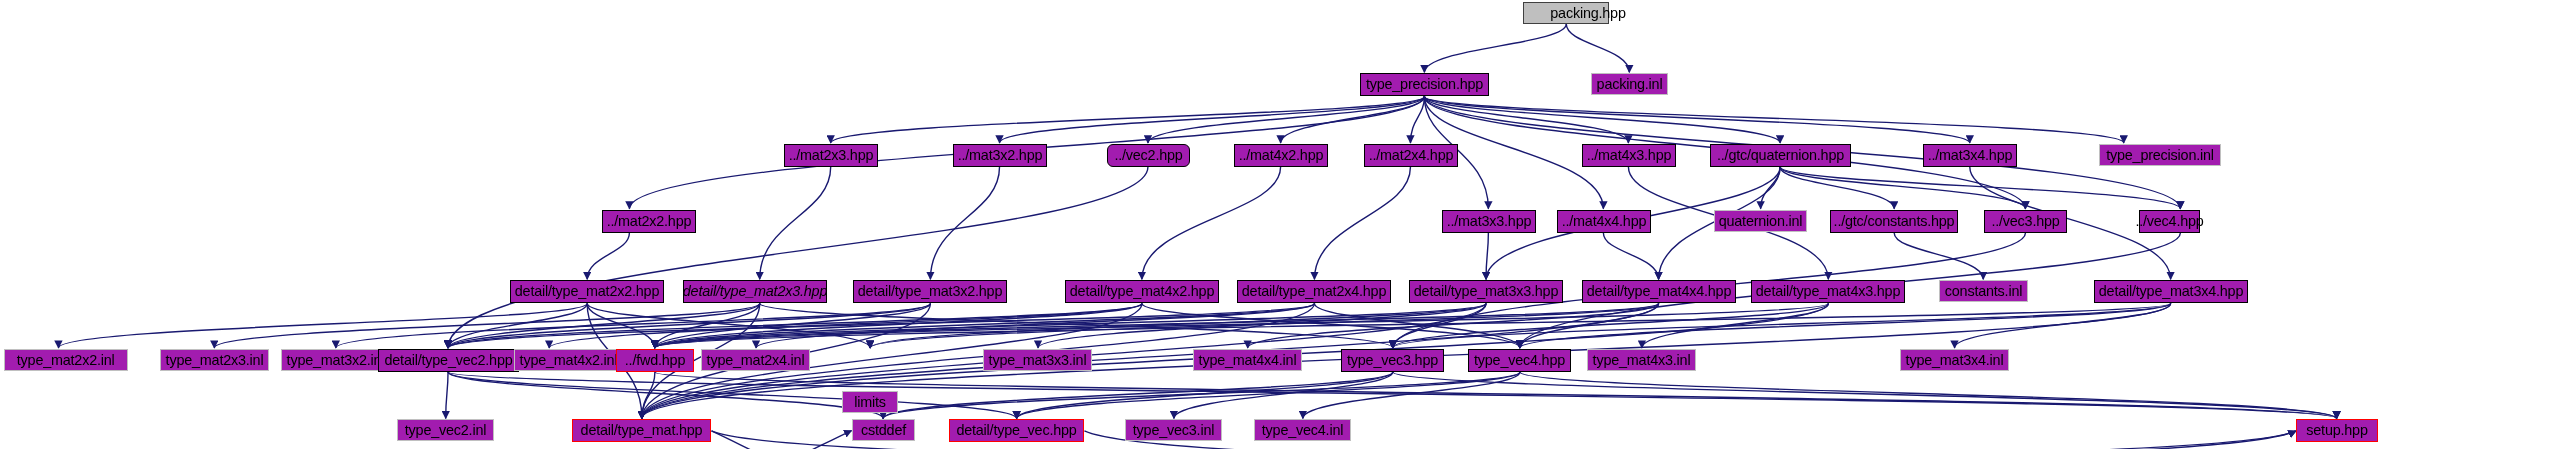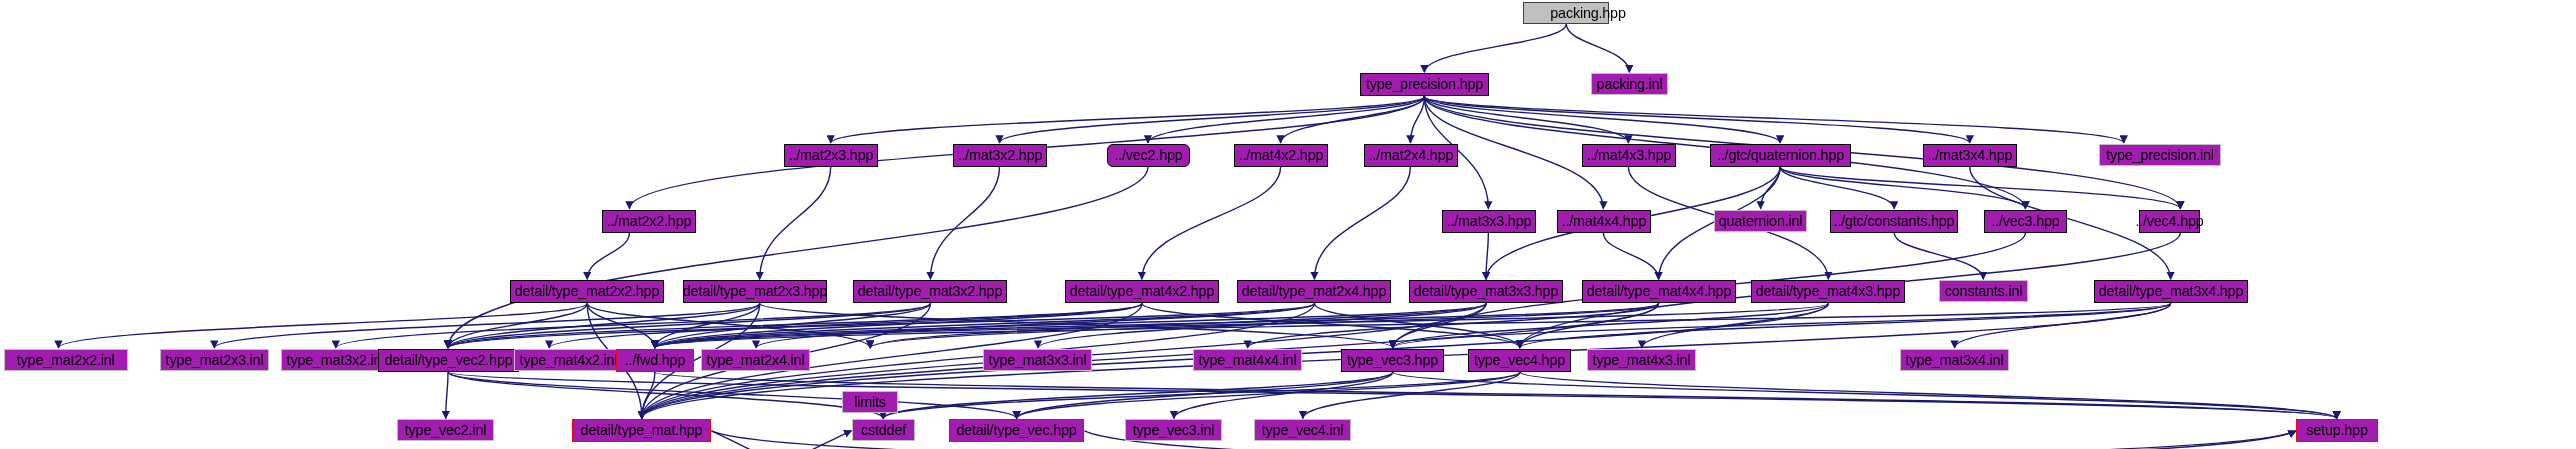--- a/index.html
+++ b/index.html
@@ -194,21 +194,21 @@
       </div>
       <div class="node solid" style="left: 1984px; top: 210px; width: 83px; height: 23px;">
         <span>../vec3.hpp</span>
       </div>
       <div class="node solid" style="left: 2139px; top: 210px; width: 61px; height: 23px;">
         <span>../vec4.hpp</span>
       </div>
       <div class="node solid" style="left: 510px; top: 280px; width: 154px; height: 23px;">
         <span>detail/type_mat2x2.hpp</span>
       </div>
-      <div class="node solid" style="left: 683px; top: 280px; width: 144px; height: 23px;">
+      <div class="node solid" style="left: 683px; top: 280px; width: 144px; height: 23px; font-style: italic;">
         <span>detail/type_mat2x3.hpp</span>
       </div>
       <div class="node solid" style="left: 853px; top: 280px; width: 154px; height: 23px;">
         <span>detail/type_mat3x2.hpp</span>
       </div>
       <div class="node solid" style="left: 1065px; top: 280px; width: 154px; height: 23px;">
         <span>detail/type_mat4x2.hpp</span>
       </div>
       <div class="node solid" style="left: 1237px; top: 280px; width: 154px; height: 23px;">
         <span>detail/type_mat2x4.hpp</span>

